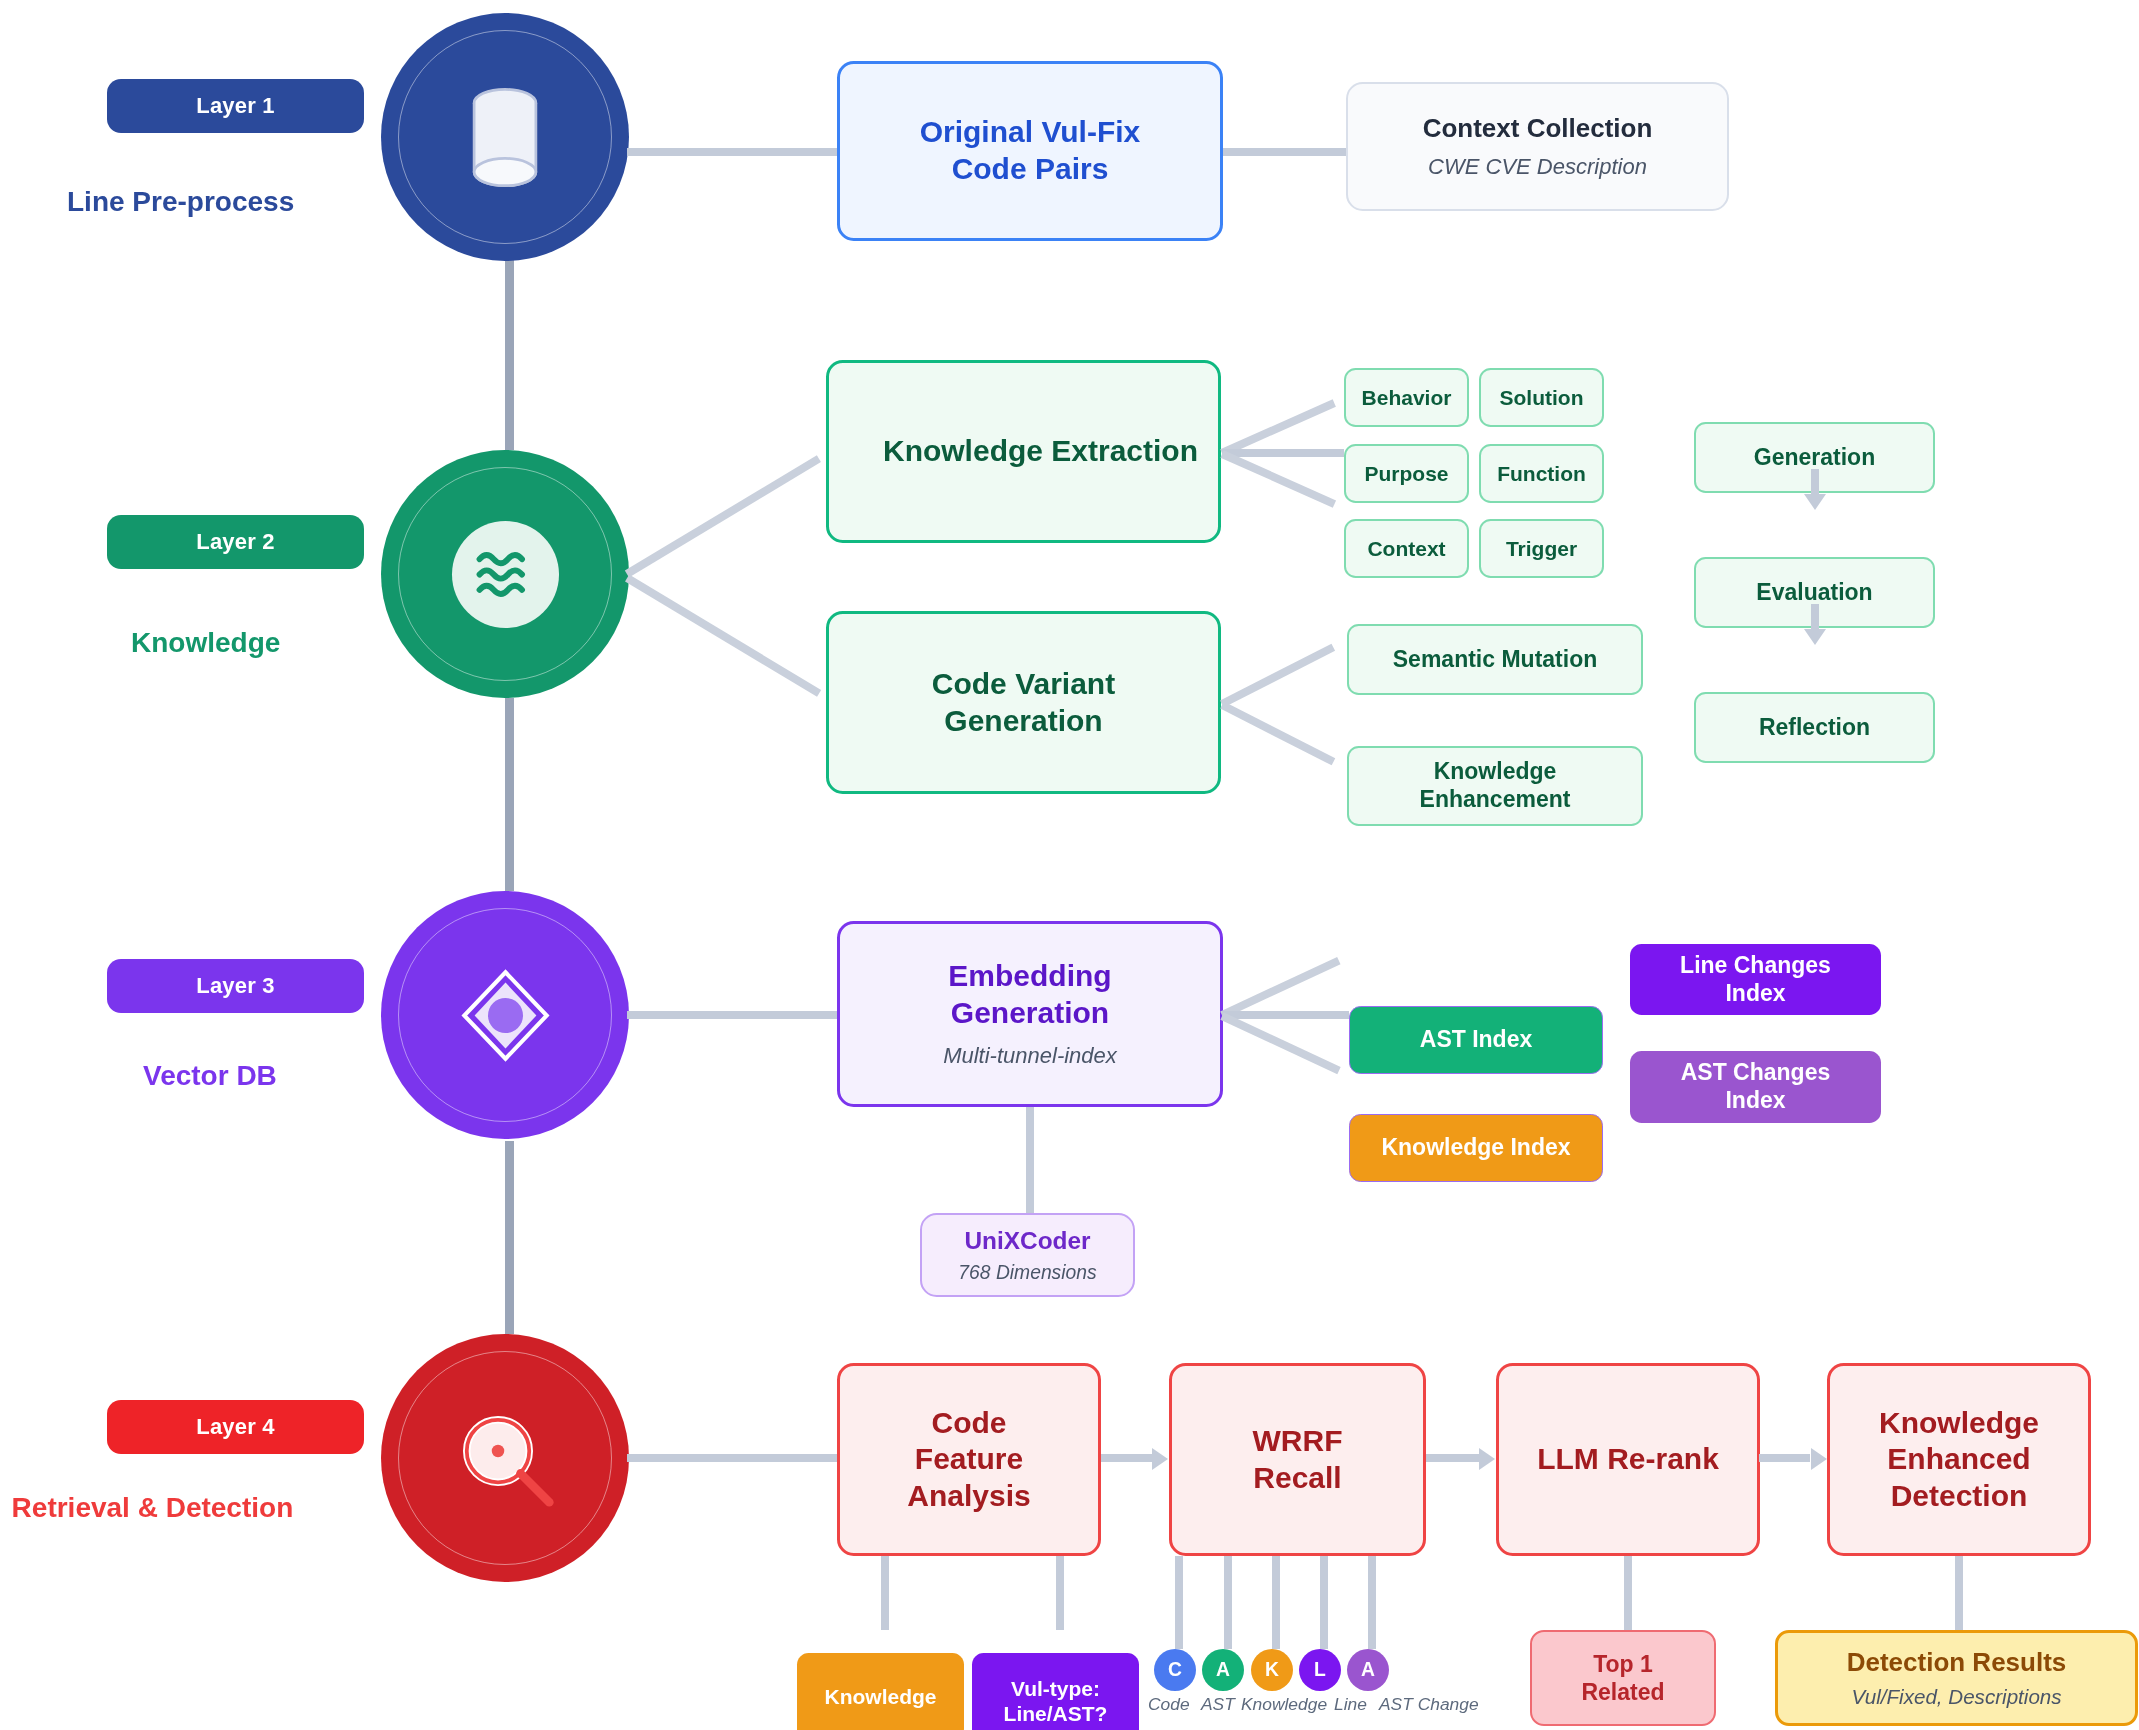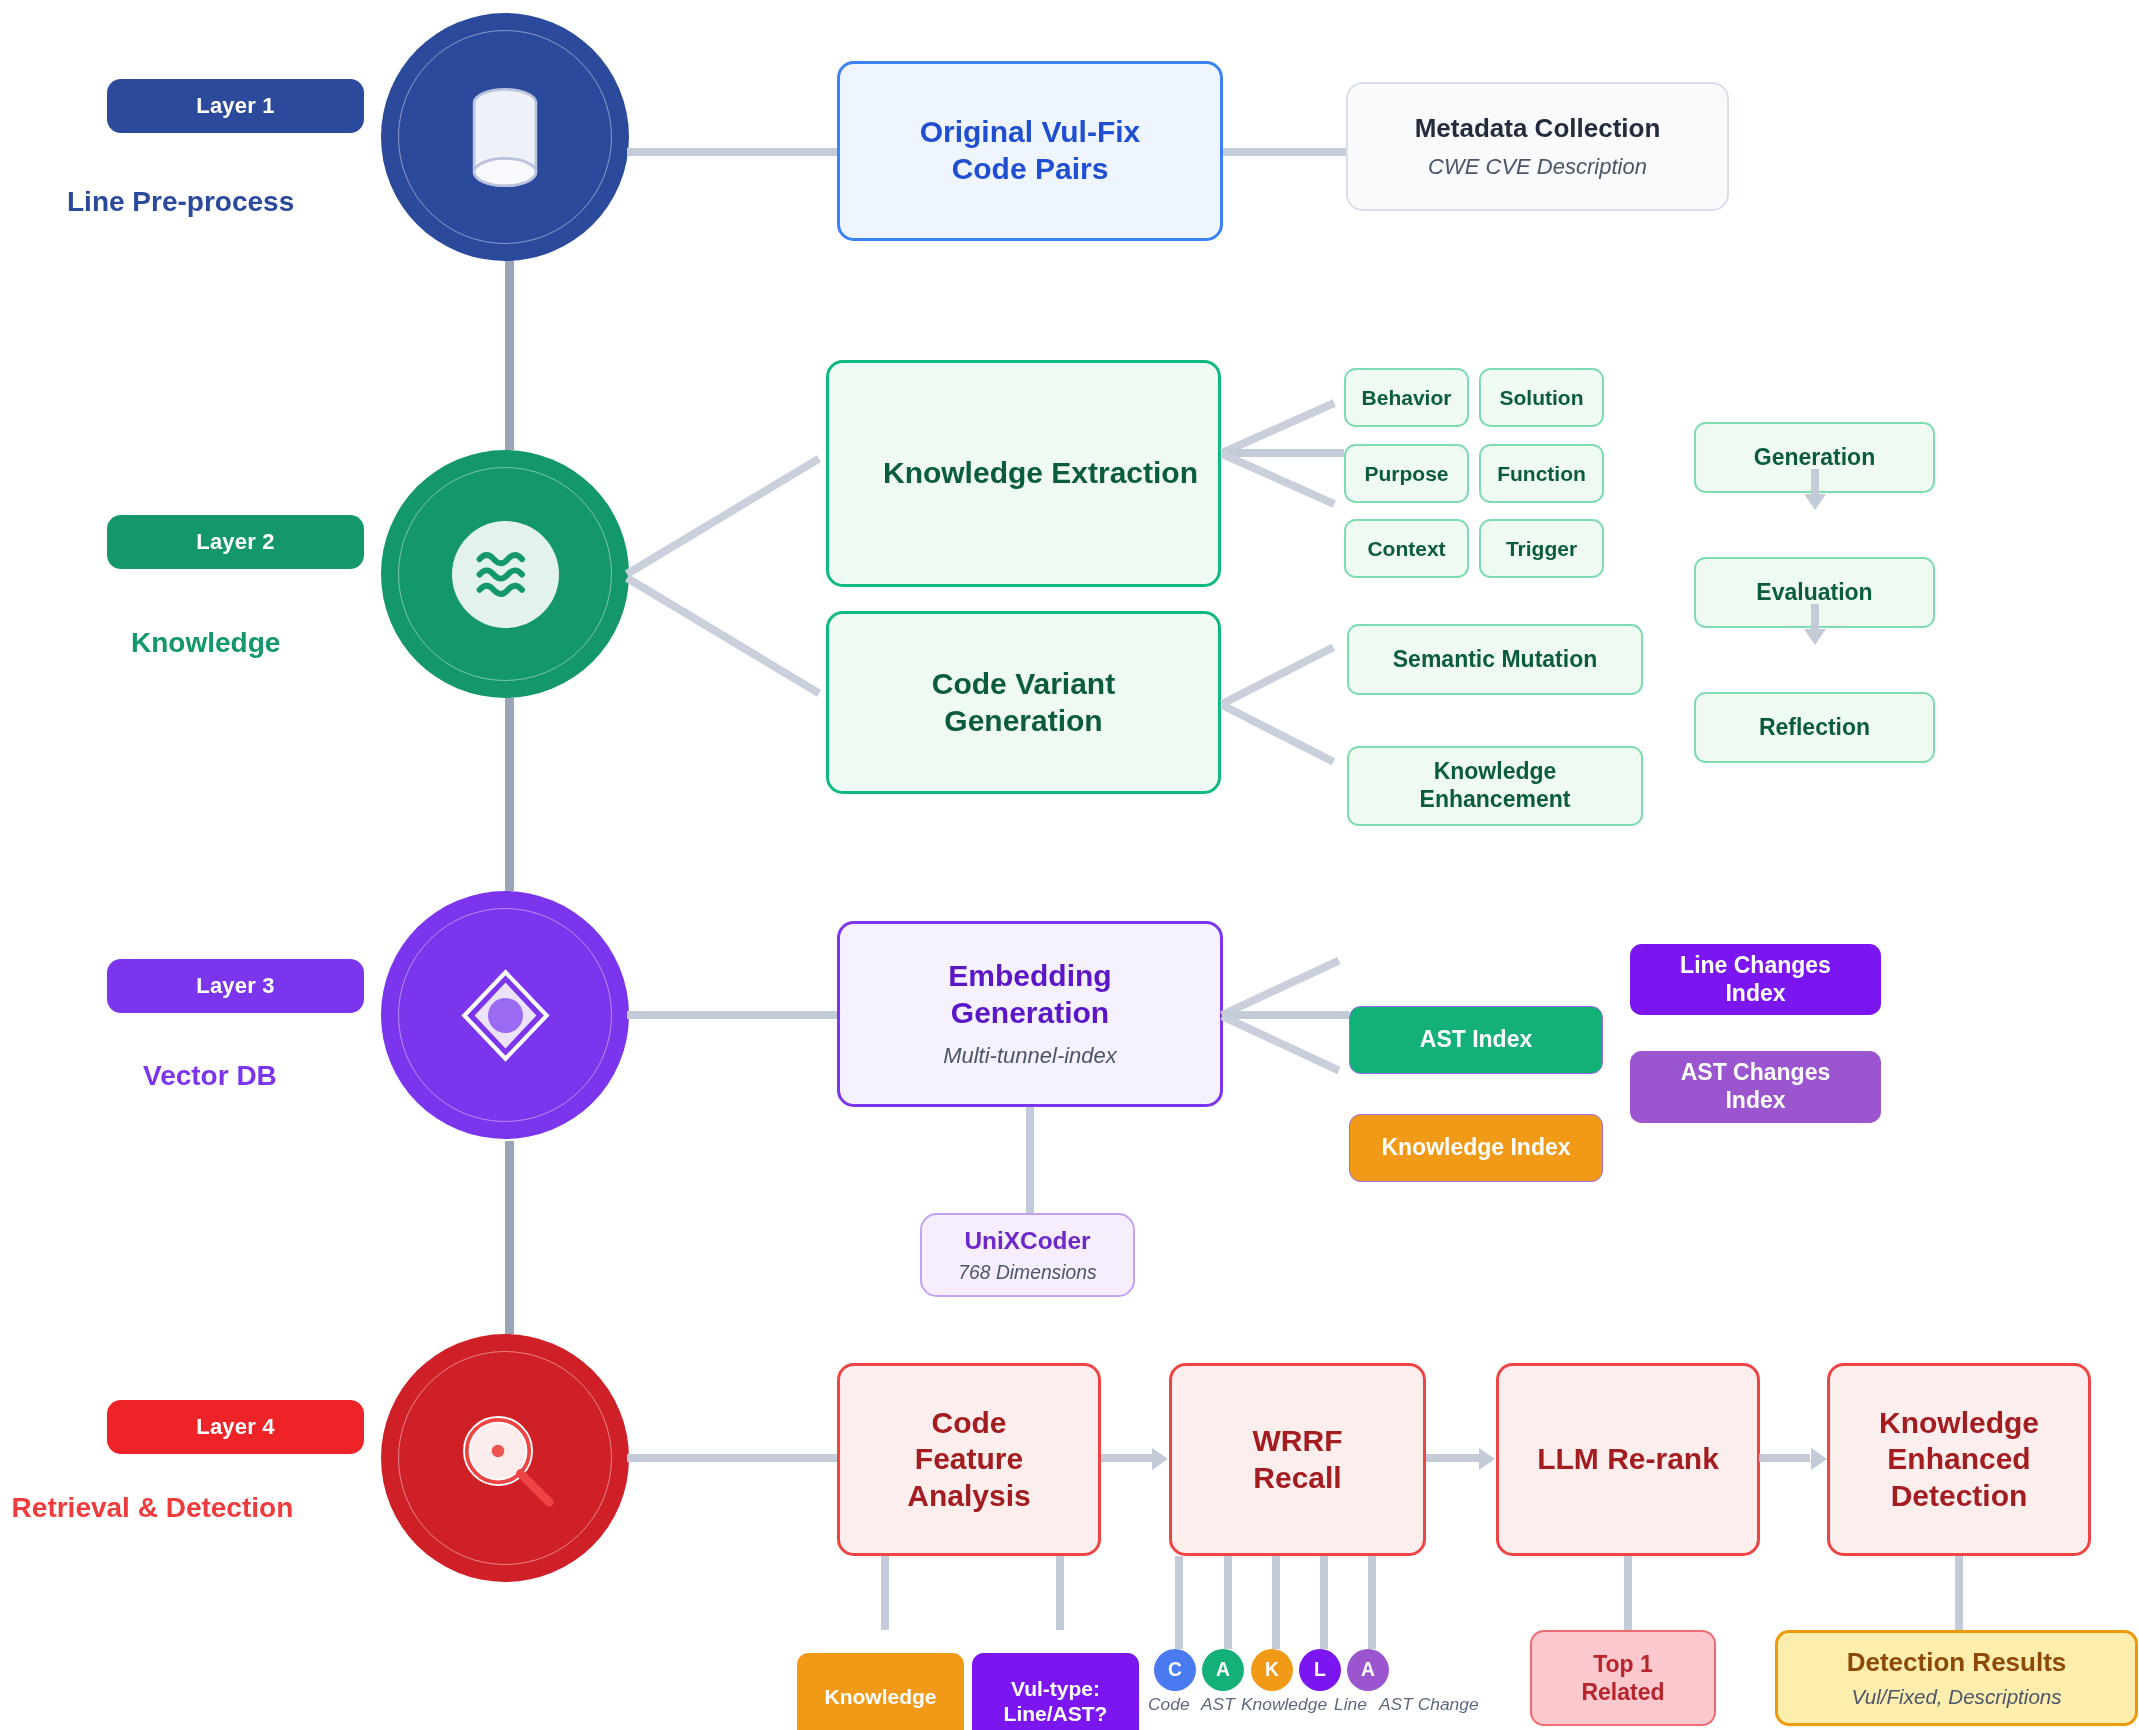--- a/index.html
+++ b/index.html
@@ -63,21 +63,21 @@
   <div class="hline" style="left:627px;top:148px;width:210px;"></div>
 
   <div class="node" style="left:837px;top:61px;width:386px;height:180px;background:#eff5ff;border:3.2px solid #3b82f6;">
     <div class="t1" style="font-size:30px;color:#1f4fd0;white-space:pre-line;">Original Vul-Fix
 Code Pairs</div>
   </div>
 
   <div class="hline" style="left:1223px;top:148px;width:123px;"></div>
 
   <div class="node" style="left:1346px;top:82px;width:383px;height:129px;background:#f9fafc;border:2.6px solid #d9dfea;">
-    <div class="t1" style="font-size:26px;color:#232c3d;">Metadata Collection</div>
+    <div class="t1" style="font-size:26px;color:#232c3d;">Context Collection</div>
     <div class="t2" style="font-size:22px;color:#4a5568;margin-top:9px;">CWE CVE Description</div>
   </div>
 
   <div class="circle" style="left:381px;top:450px;width:248px;height:248px;background:#13976b;">
     <div class="ring" style="left:16.7px;top:16.7px;right:16.7px;bottom:16.7px;"></div>
     <div style="width:107px;height:107px;border-radius:50%;background:#e3f3ec;display:flex;align-items:center;justify-content:center;">
       <svg width="71" height="59" viewBox="0 0 60 50">
         <g fill="none" stroke="#13976b" stroke-width="5" stroke-linecap="round">
           <path d="M8 12 q6 -7 12 0 q6 7 12 0 q6 -7 12 0"></path>
           <path d="M8 25 q6 -7 12 0 q6 7 12 0 q6 -7 12 0"></path>
@@ -87,21 +87,21 @@
     </div>
   </div>
   <div class="pill" style="left:107px;top:515px;width:257px;height:54px;background:#13976b;">
     <span>Layer 2</span>
   </div>
   <div class="layername" style="left:131px;top:627px;color:#13976b;">Knowledge</div>
 
   <div class="diag" style="left:627px;top:570px;width:224px;transform:rotate(-31deg);"></div>
   <div class="diag" style="left:627px;top:574px;width:224px;transform:rotate(31deg);"></div>
 
-  <div class="node" style="left:826px;top:360px;width:395px;height:227px;background:#effaf3;border:3.2px solid #10b981;padding-left:34px;">
+  <div class="node" style="left:826px;top:360px;width:395px;height:183px;background:#effaf3;border:3.2px solid #10b981;padding-left:34px;">
     <div class="t1" style="font-size:30px;color:#0b5c3c;">Knowledge Extraction</div>
   </div>
 
   <div class="diag" style="left:1222px;top:449px;width:123px;transform:rotate(-24deg);"></div>
   <div class="hline" style="left:1222px;top:449px;width:122px;"></div>
   <div class="diag" style="left:1222px;top:450px;width:123px;transform:rotate(24deg);"></div>
 
   <div class="chip" style="left:1344px;top:345px;width:125px;height:59px;background:#effaf3;border:2.6px solid #7fdcb0;color:#0b5c3c;font-size:21px;">Behavior</div>
   <div class="chip" style="left:1479px;top:345px;width:125px;height:59px;background:#effaf3;border:2.6px solid #7fdcb0;color:#0b5c3c;font-size:21px;">Solution</div>
   <div class="chip" style="left:1344px;top:421px;width:125px;height:59px;background:#effaf3;border:2.6px solid #7fdcb0;color:#0b5c3c;font-size:21px;">Purpose</div>

